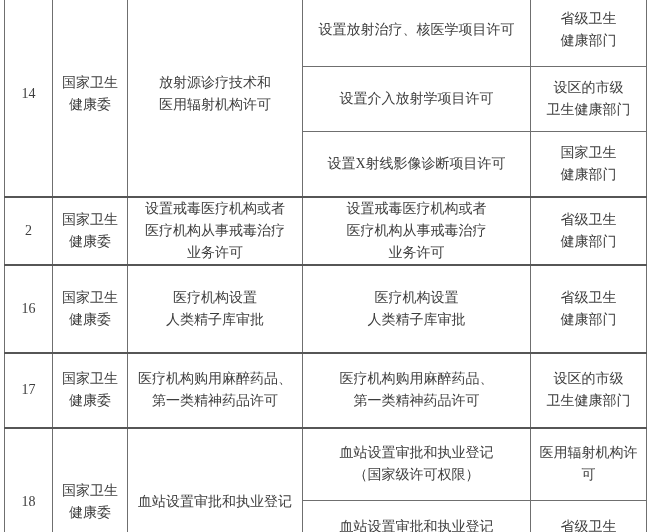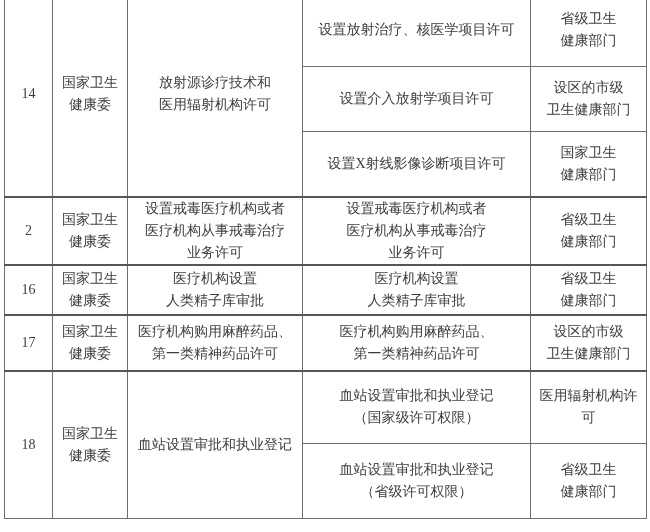--- a/index.html
+++ b/index.html
@@ -28,22 +28,22 @@
     font-size: 14px;
     line-height: 22px;
     color: #3d3d3d;
     white-space: pre-line;
     overflow: hidden;
   }
   tr.major td { border-top: 2px solid #565656; }
   .h74 { height: 74px; }
   .h65 { height: 65px; }
   .h63 { height: 63px; }
-  .h70 { height: 50px; }
-  .h71 { height: 56px; }
+  .h70 { height: 88px; }
+  .h71 { height: 75px; }
   .h73 { height: 73px; }
   .h75 { height: 75px; }
   .no-cell { font-family: "Liberation Serif", "DejaVu Serif", serif; }
 </style>
 </head>
 <body>
 
 <div class="viewport">
   <table class="approval">
     <colgroup>

